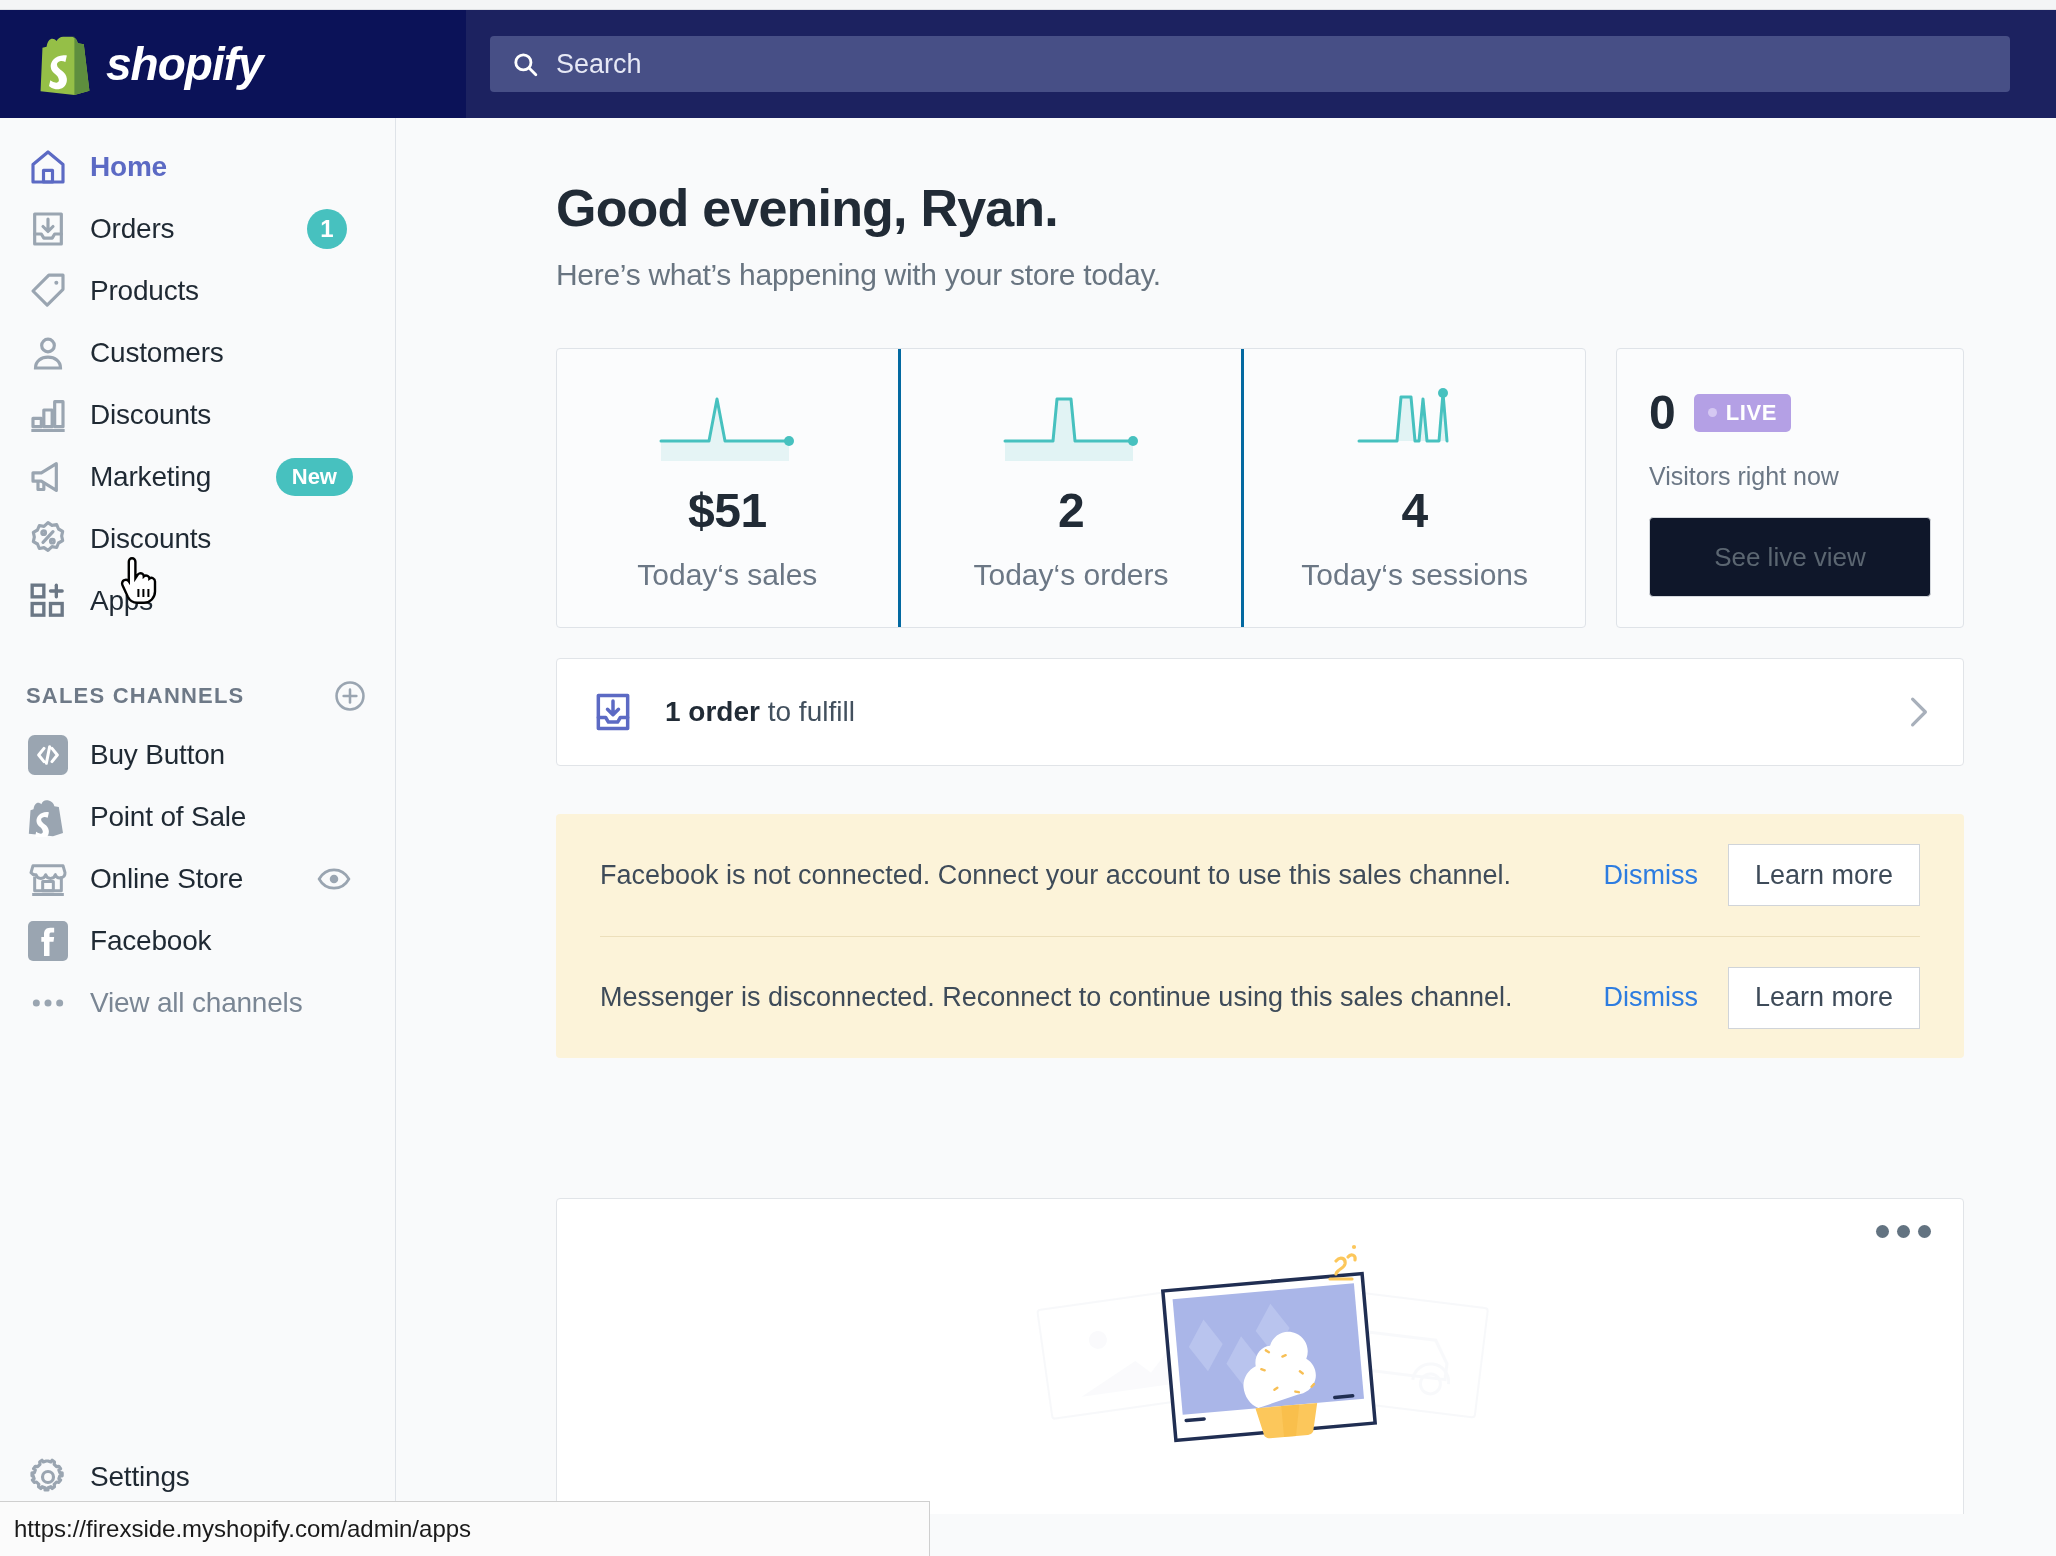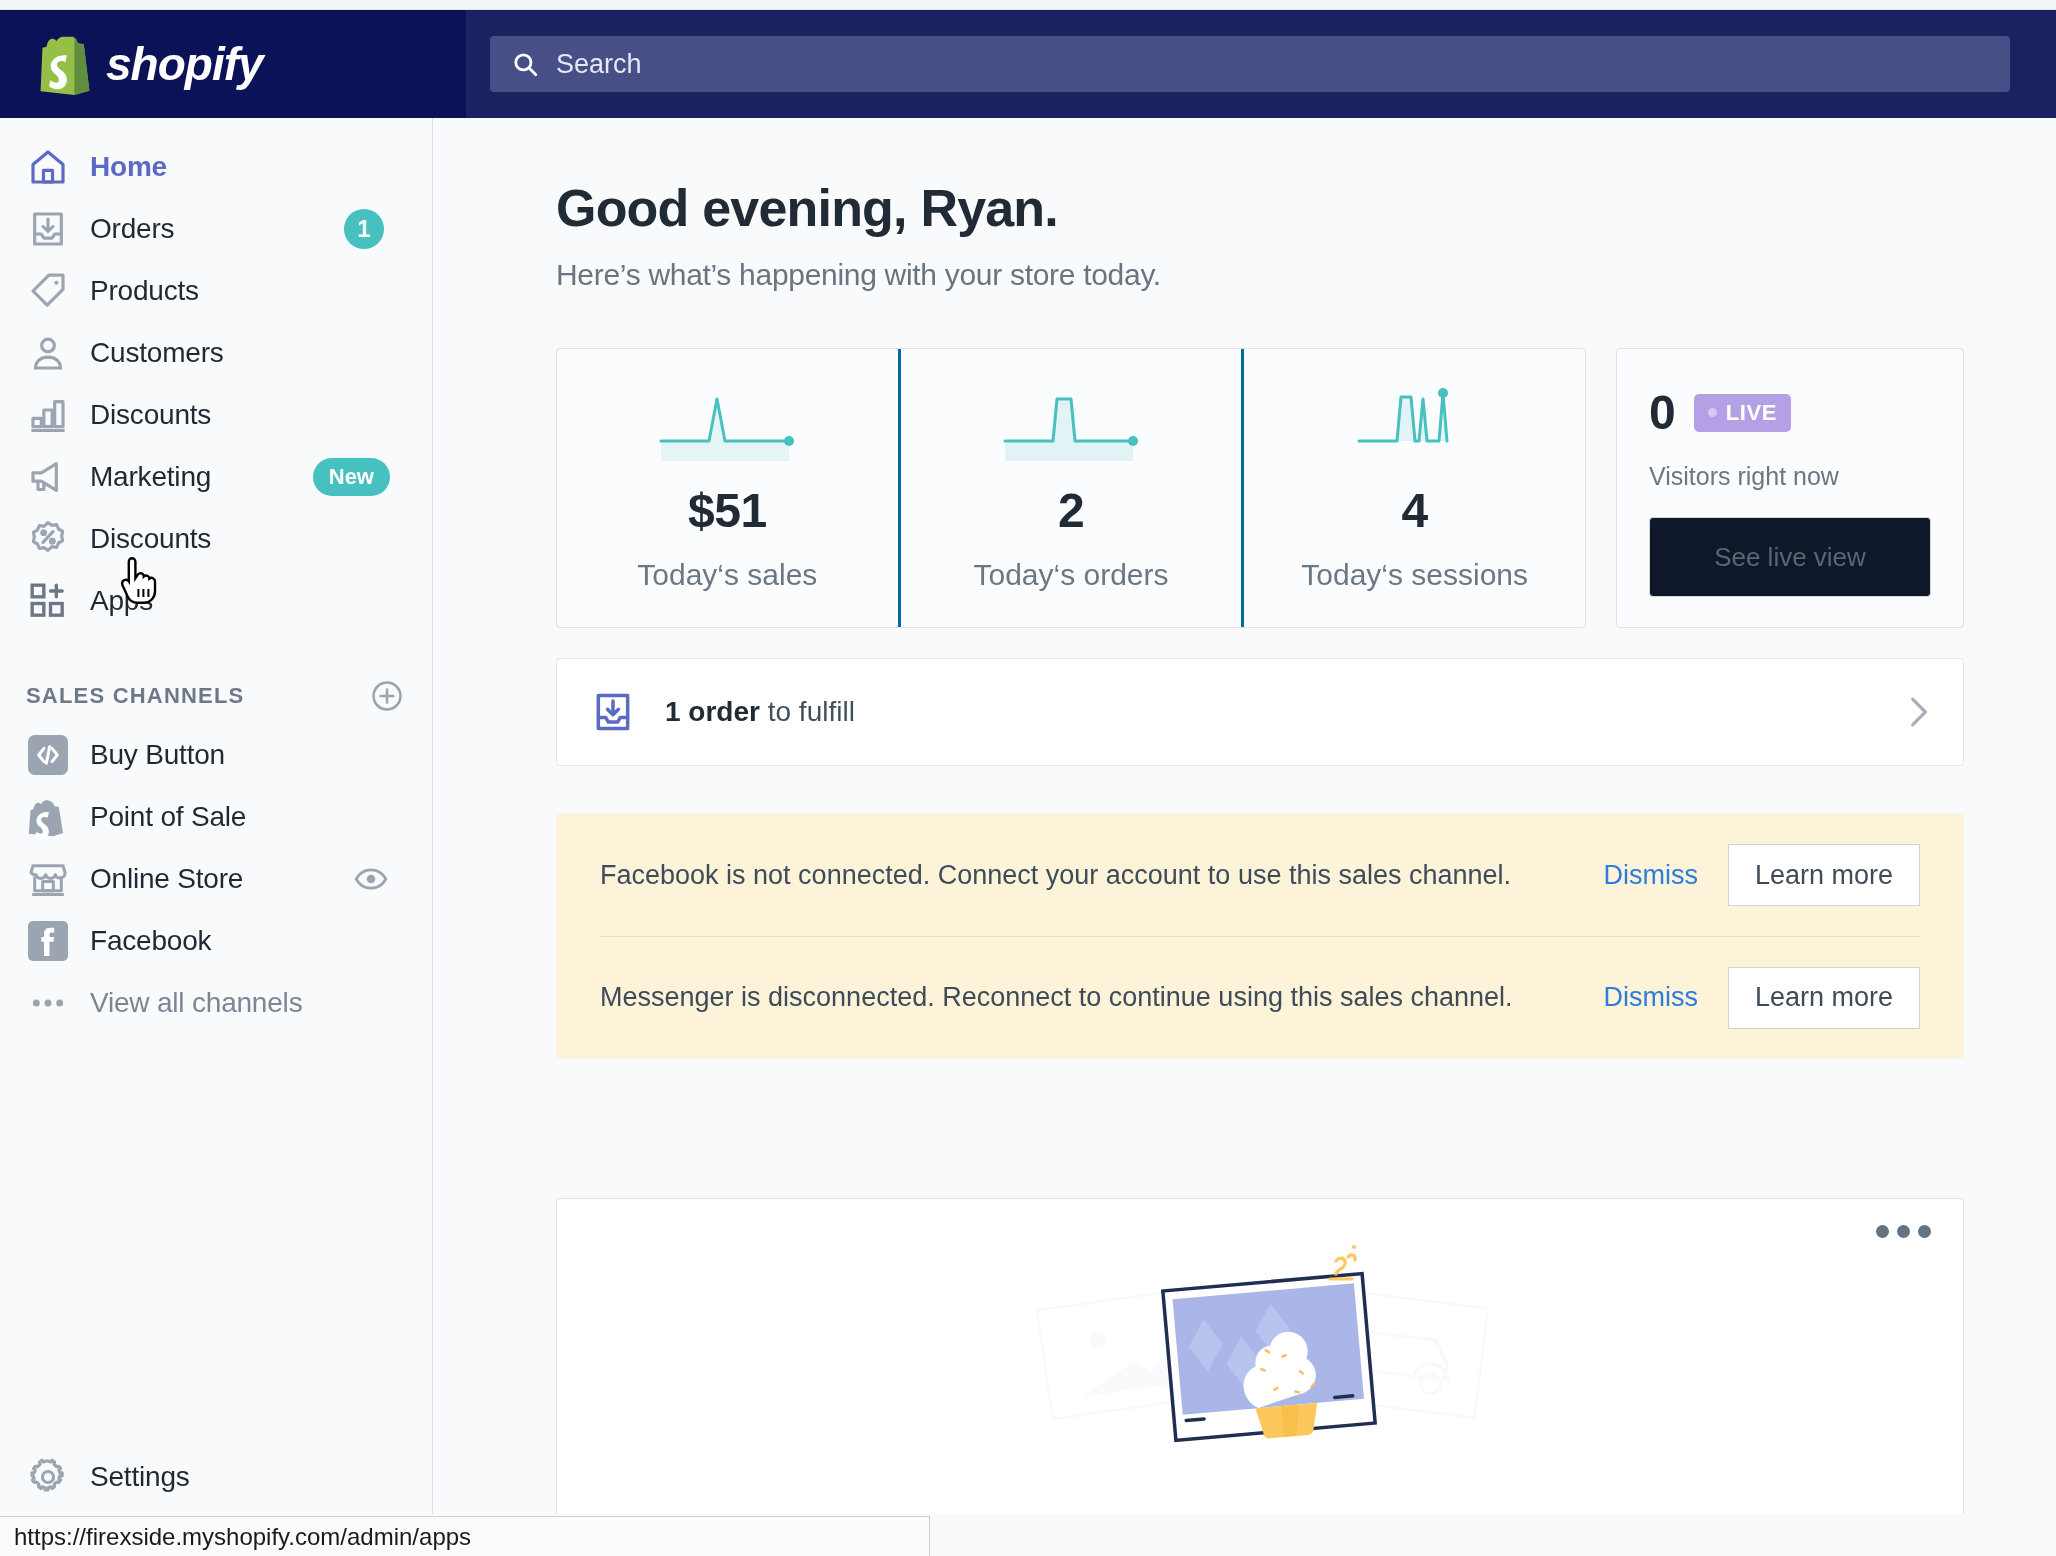--- a/index.html
+++ b/index.html
@@ -27,21 +27,21 @@
   .search-zone { flex:1; display:flex; align-items:center; padding:0 24px; }
   .search-box {
     width:1520px; height:56px; background:#474f86; border-radius:4px;
     display:flex; align-items:center; padding-left:22px; cursor:text;
   }
   .search-ico { width:26px; height:26px; flex:0 0 26px; margin-right:18px; }
   .search-ph { color:#e6e8f5; font-size:27px; }
 
   
   .sidebar {
-    position:absolute; top:118px; left:0; width:433px; bottom:42px;
+    position:absolute; top:118px; left:0; width:396px; bottom:42px;
     background:#f9fafb; border-right:1px solid #dfe3e8;
     display:flex; flex-direction:column;
   }
   .nav-main { padding-top:18px; }
   .nav-item {
     height:62px; display:flex; align-items:center; padding:0 26px 0 26px;
     cursor:pointer; position:relative;
   }
   .nav-ico { width:44px; height:44px; flex:0 0 44px; margin-right:20px; display:flex; align-items:center; justify-content:center; }
   .nav-lbl { font-size:28px; color:#1f2933; letter-spacing:-0.2px; }
@@ -147,21 +147,21 @@
     height:330px; position:relative; overflow:hidden;
   }
   .dots-menu {
     position:absolute; right:32px; top:26px; display:flex; gap:8px; cursor:pointer;
   }
   .dots-menu i { width:13px; height:13px; border-radius:50%; background:#637381; display:block; }
   .illo { position:absolute; left:50%; top:40px; transform:translateX(-50%); }
 
   
   .statusbar {
-    position:absolute; left:0; bottom:0; height:40px; width:930px;
+    position:absolute; left:0; bottom:0; height:55px; width:930px;
     background:#fbfbfb; border:1px solid #cfcfcf; border-left:none; border-bottom:none;
     display:flex; align-items:center; padding-left:14px;
   }
   .status-url { font-size:24px; color:#1a1a1a; }
 </style>
 </head>
 <body>
 
 <div class="browser-strip"></div>
 

